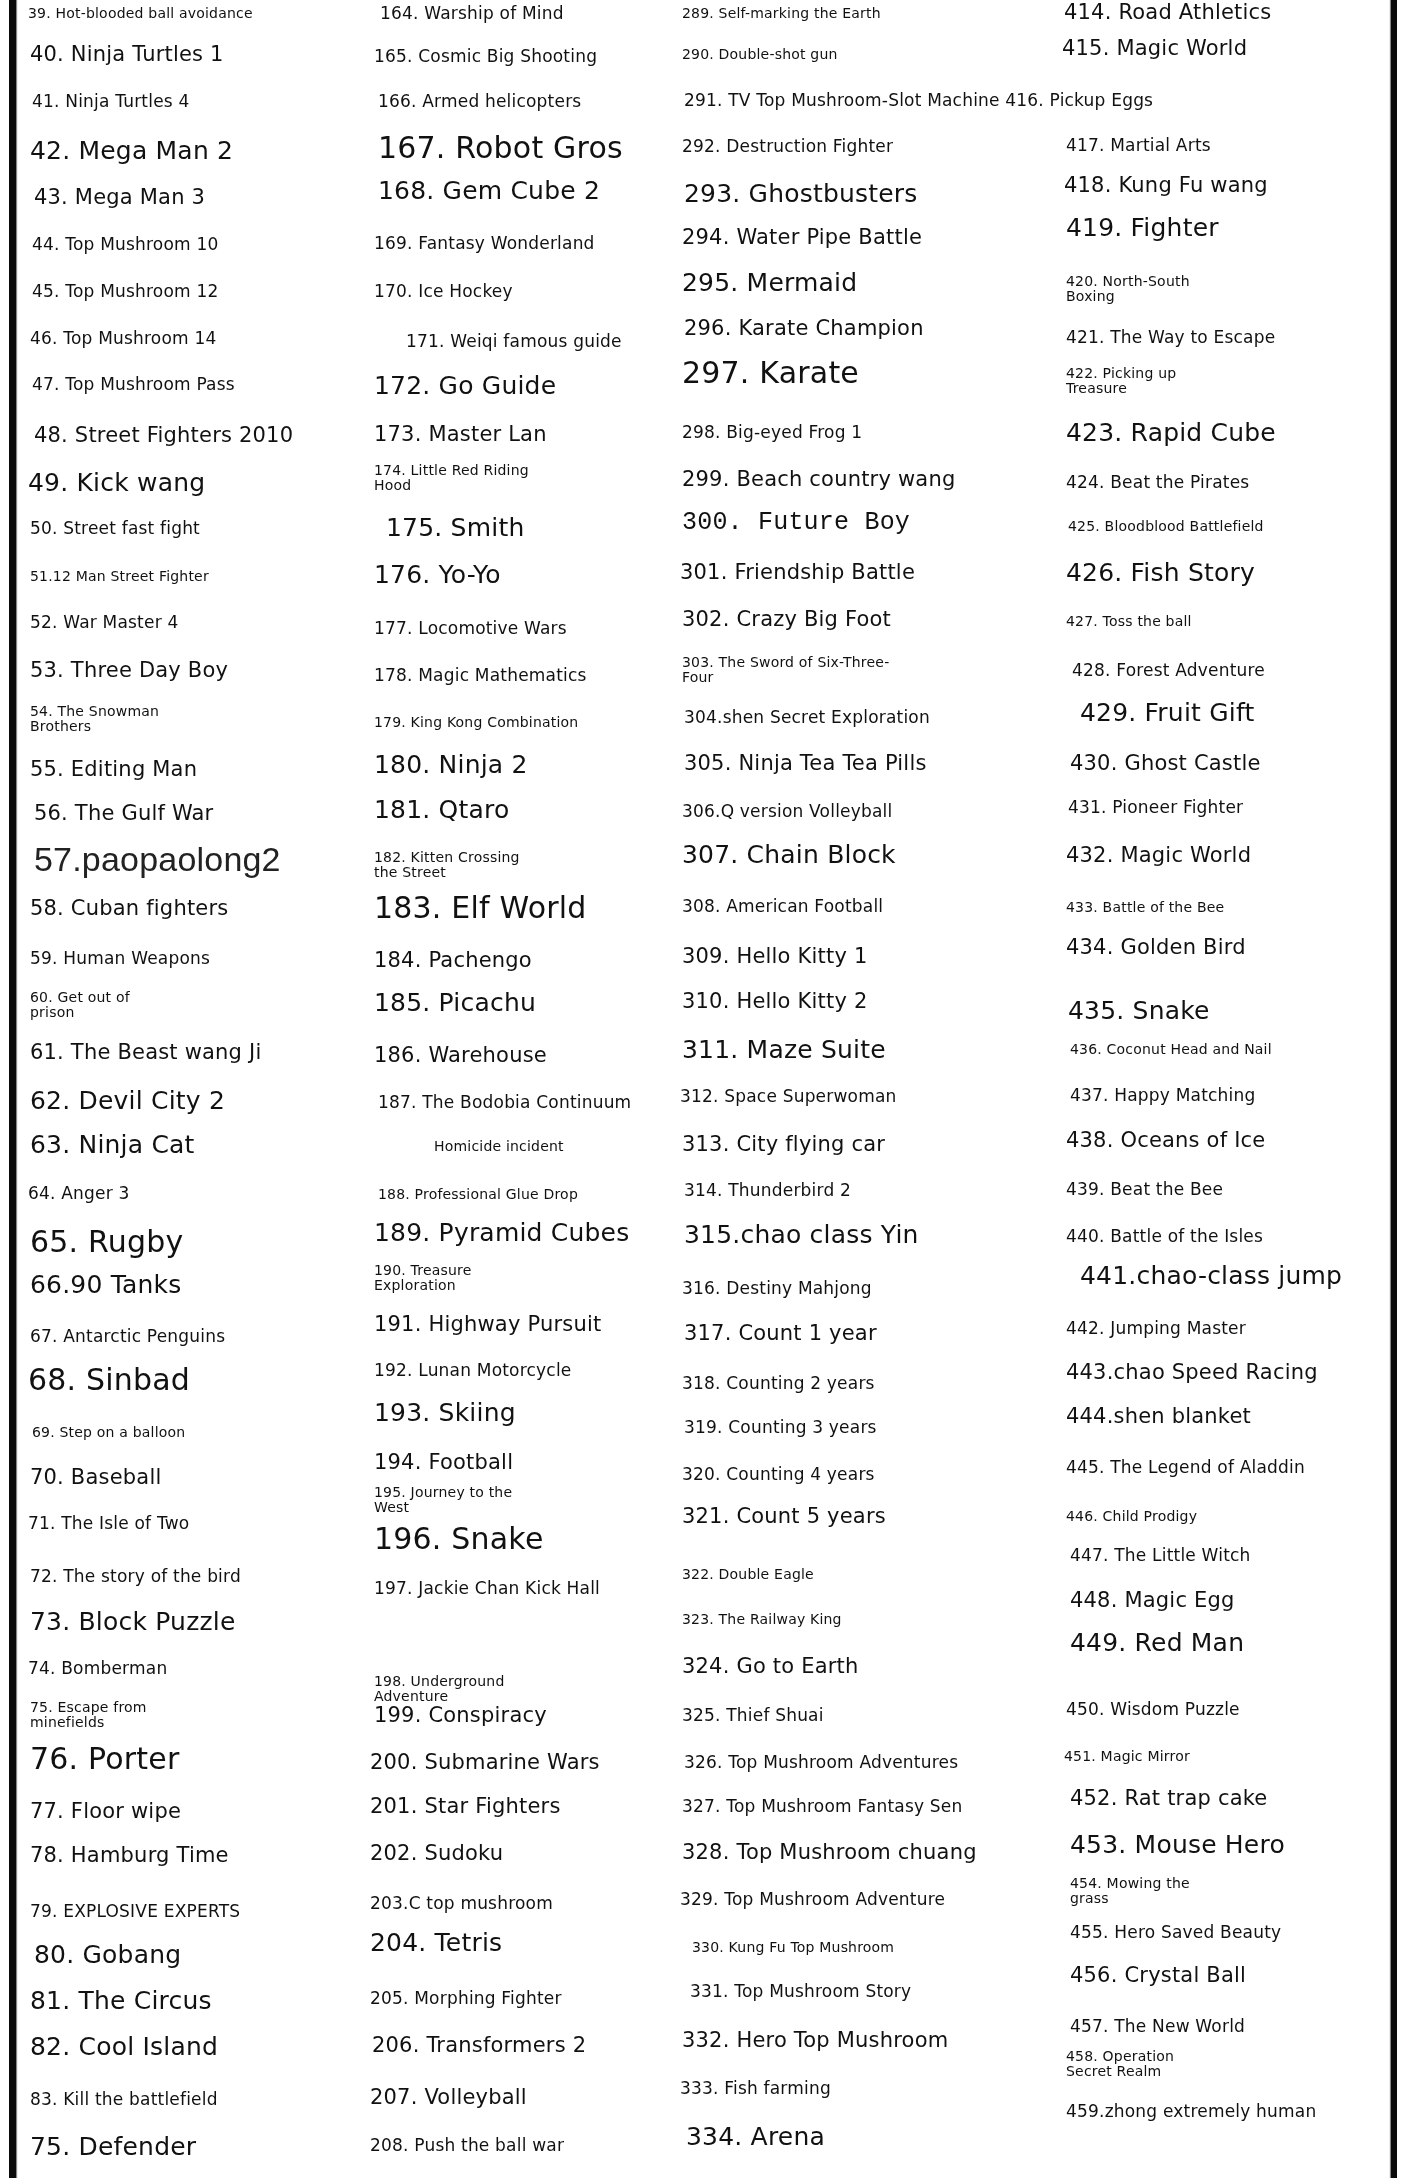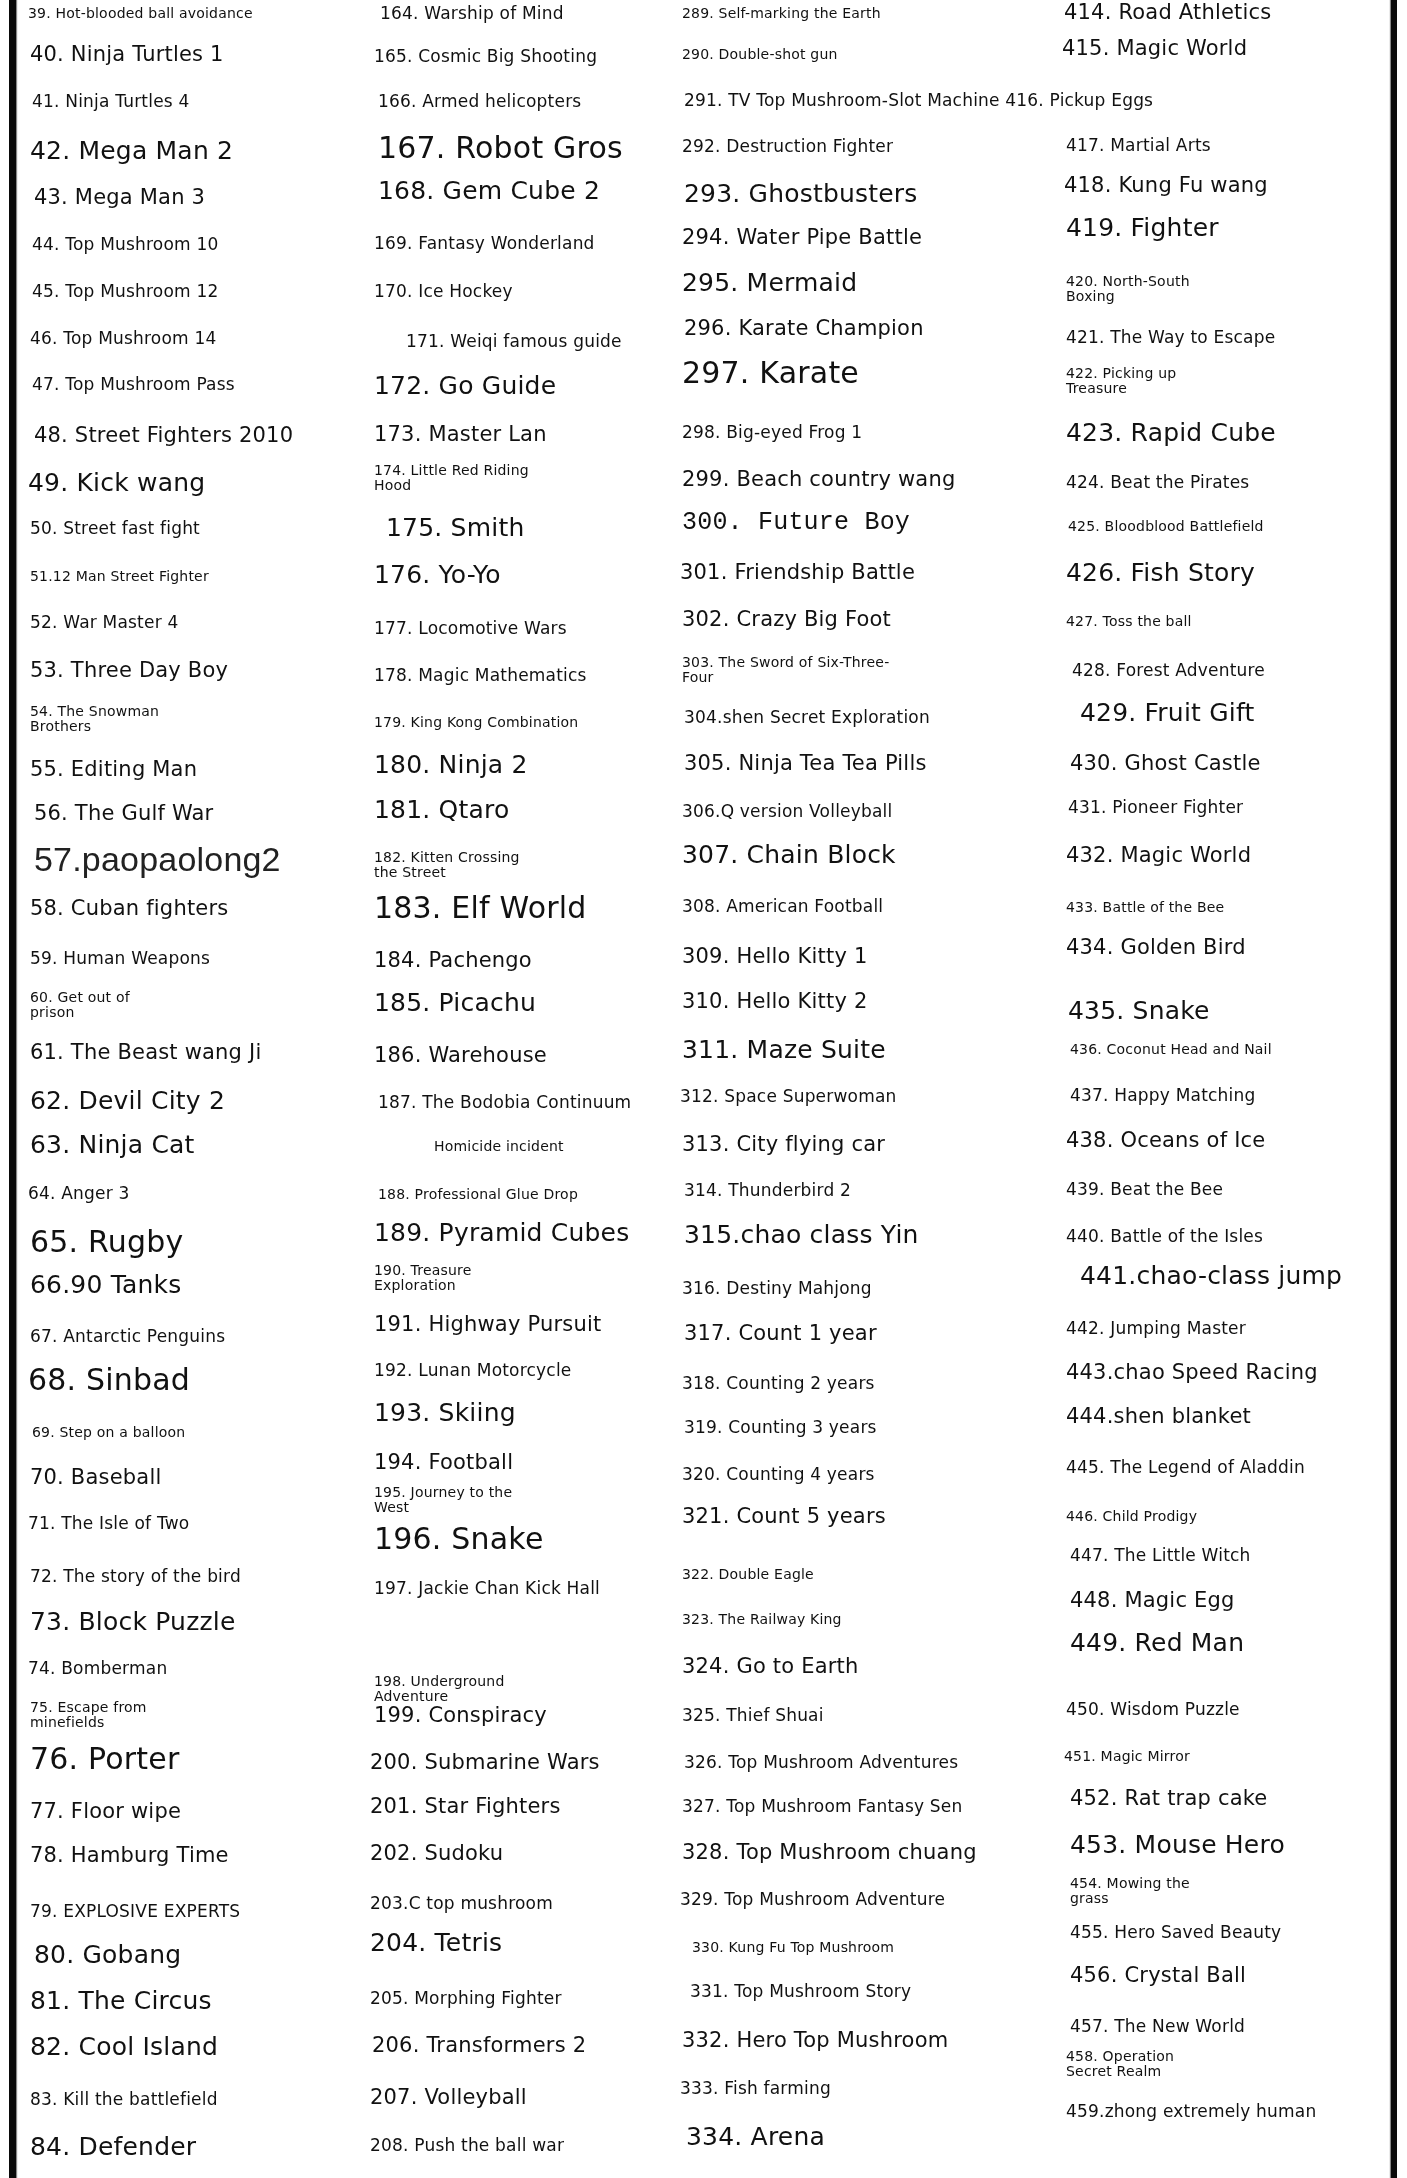--- a/index.html
+++ b/index.html
@@ -68,21 +68,21 @@
     <div class="entry sz-s" style="top: 1660px; left: 0px;">74. Bomberman</div>
     <div class="entry sz-xs wrap" style="top: 1700px; left: 2px; width: 130px;">75. Escape from minefields</div>
     <div class="entry sz-xl" style="top: 1744px; left: 2px;">76. Porter</div>
     <div class="entry sz-m" style="top: 1801px; left: 2px;">77. Floor wipe</div>
     <div class="entry sz-m" style="top: 1845px; left: 2px;">78. Hamburg Time</div>
     <div class="entry sz-s" style="top: 1903px; left: 2px;">79. EXPLOSIVE EXPERTS</div>
     <div class="entry sz-l" style="top: 1942px; left: 6px;">80. Gobang</div>
     <div class="entry sz-l" style="top: 1988px; left: 2px;">81. The Circus</div>
     <div class="entry sz-l" style="top: 2034px; left: 2px;">82. Cool Island</div>
     <div class="entry sz-s" style="top: 2091px; left: 2px;">83. Kill the battlefield</div>
-    <div class="entry sz-l" style="top: 2134px; left: 2px;">84. Defender</div>
+    <div class="entry sz-l" style="top: 2134px; left: 2px;">75. Defender</div>
   </div>
 <div class="col col-2">
     <div class="entry sz-s" style="top: 5px; left: 6px;">164. Warship of Mind</div>
     <div class="entry sz-s" style="top: 48px; left: 0px;">165. Cosmic Big Shooting</div>
     <div class="entry sz-s" style="top: 93px; left: 4px;">166. Armed helicopters</div>
     <div class="entry sz-xl" style="top: 133px; left: 4px;">167. Robot Gros</div>
     <div class="entry sz-l" style="top: 178px; left: 4px;">168. Gem Cube 2</div>
     <div class="entry sz-s" style="top: 235px; left: 0px;">169. Fantasy Wonderland</div>
     <div class="entry sz-s" style="top: 283px; left: 0px;">170. Ice Hockey</div>
     <div class="entry sz-s" style="top: 333px; left: 0px; margin-left: 32px;">171. Weiqi famous guide</div>

